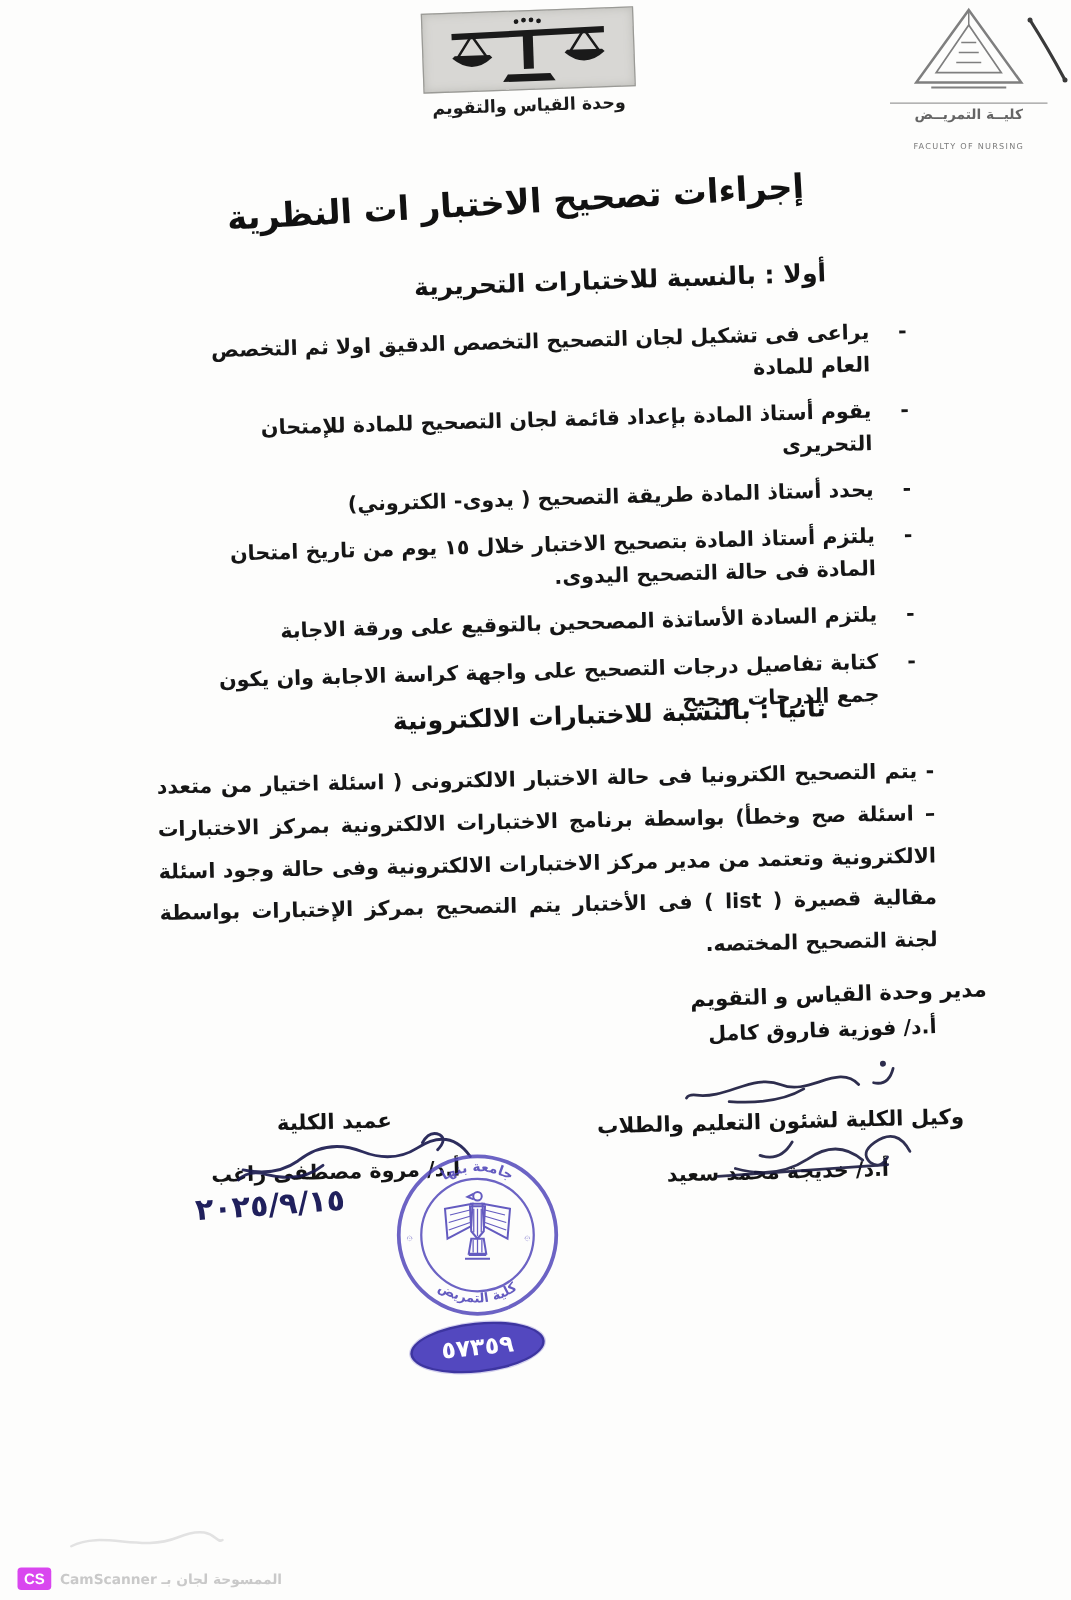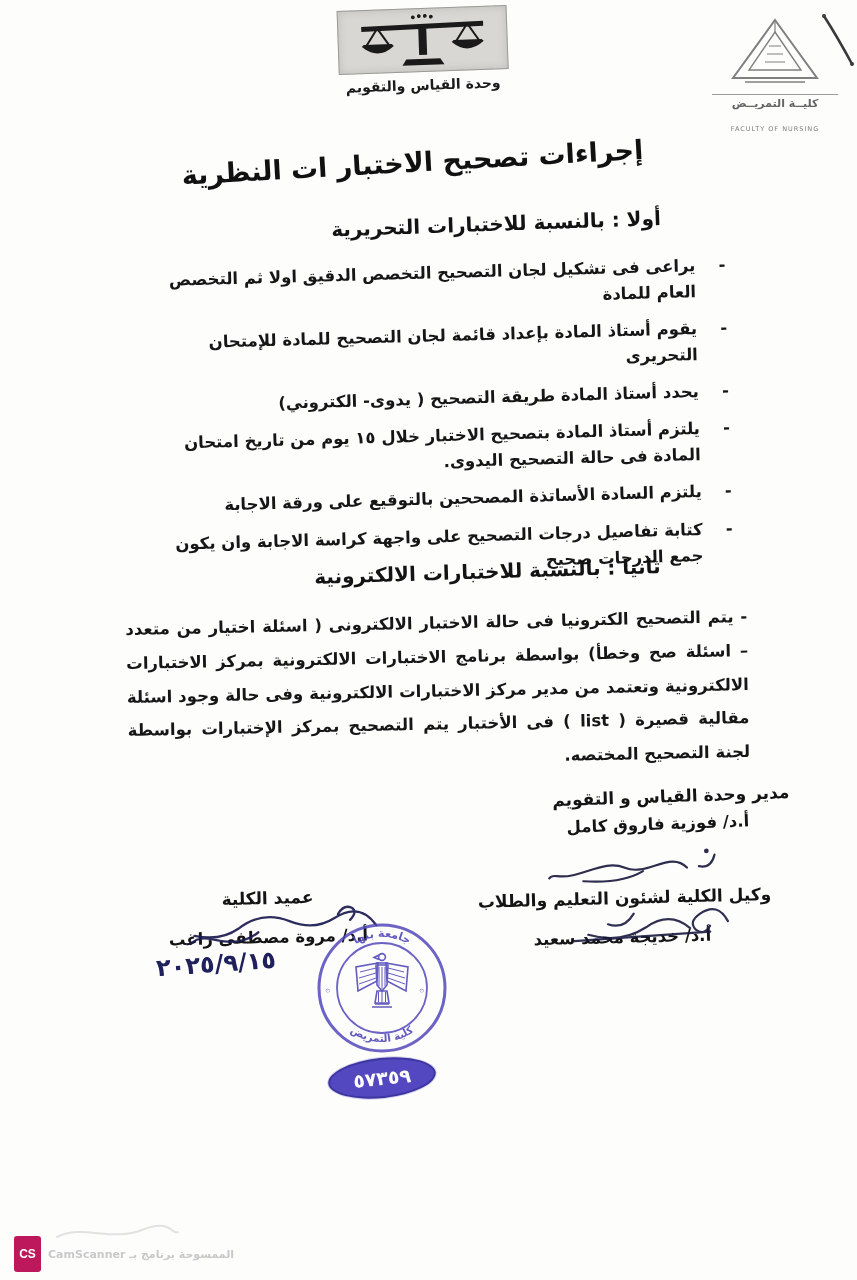--- a/index.html
+++ b/index.html
@@ -6,21 +6,21 @@
   .page{
     position:relative;width:857px;height:1280px;overflow:hidden;
     background:#fdfdfc;
     font-family:"DejaVu Sans","Liberation Sans",sans-serif;
     direction:rtl;color:#1b1b1b;
   }
   
   .unit-logo{position:absolute;left:336px;top:8px;width:172px;text-align:center;transform:rotate(-2deg);}
   .scales-box{width:168px;height:62px;background:#d8d7d4;border:1px solid #9a9a96;box-shadow:inset 0 0 8px #bdbdb8;display:flex;align-items:center;justify-content:center;}
   .unit-label{margin-top:5px;font-size:14px;font-weight:bold;letter-spacing:0;}
-  .faculty-logo{position:absolute;left:712px;top:16px;width:126px;text-align:center;color:#4e4e4e;opacity:.85;}
+  .faculty-logo{position:absolute;left:712px;top:4px;width:126px;text-align:center;color:#4e4e4e;opacity:.85;}
   .faculty-ar{font-size:11px;font-weight:bold;color:#4a4a4a;border-top:1px solid #8a8a8a;margin-top:2px;padding-top:2px;}
   .faculty-en{font-size:6.5px;letter-spacing:1px;color:#666;margin-top:15px;}
   .pen-stroke{position:absolute;left:812px;top:10px;}
   
   .doc-title{
     position:absolute;right:214px;top:134px;font-size:27px;font-weight:bold;
     transform:rotate(-3.2deg);transform-origin:right center;white-space:nowrap;color:#111;
   }
   .sec-head{position:absolute;font-size:20px;font-weight:bold;transform-origin:right center;white-space:nowrap;color:#131313;}
   .sec-head.first{right:196px;top:206px;transform:rotate(-2deg);}
@@ -56,21 +56,21 @@
   .seal{position:absolute;left:314px;top:920px;width:136px;height:136px;z-index:5;opacity:.92;}
   .num-stamp{
     position:absolute;left:328px;top:1058px;width:104px;height:36px;z-index:6;
     background:#5348bf;border:2px solid #3d35a0;border-radius:50%;
     display:flex;align-items:center;justify-content:center;
     color:#fff;font-size:19px;font-weight:bold;letter-spacing:2px;
     transform:rotate(-6deg);box-shadow:0 0 0 1px rgba(83,72,191,.25);
   }
   
   .watermark{position:absolute;left:14px;bottom:8px;display:flex;align-items:center;gap:7px;direction:ltr;z-index:2;}
-  .cs-badge{width:27px;height:36px;background:#be185d;color:#fff;font-weight:bold;font-size:12px;border-radius:3px;display:flex;align-items:center;justify-content:center;font-family:"Liberation Sans",sans-serif;}
+  .cs-badge{width:27px;height:18px;background:#d946ef;color:#fff;font-weight:bold;font-size:12px;border-radius:3px;display:flex;align-items:center;justify-content:center;font-family:"Liberation Sans",sans-serif;}
   .wm-text{font-size:11px;color:#c9c9c9;direction:rtl;font-weight:bold;}
   .faint-squiggle{position:absolute;left:52px;bottom:34px;z-index:1;}
 </style>
 </head>
 <body>
 
 <div class="page">
 
   <div class="unit-logo">
     <div class="scales-box">
@@ -217,16 +217,16 @@
   </svg>
 
   <div class="num-stamp">٥٧٣٥٩</div>
 
   <svg class="faint-squiggle" width="130" height="24" viewBox="0 0 130 24">
     <path d="M5 15 C30 2 60 20 90 8 S120 14 126 10" stroke="#e2e2e2" stroke-width="2" fill="none" stroke-linecap="round"></path>
   </svg>
 
   <div class="watermark">
     <div class="cs-badge">CS</div>
-    <div class="wm-text">الممسوحة برنامج بـ CamScanner</div>
+    <div class="wm-text">الممسوحة لجان بـ CamScanner</div>
   </div>
 
 </div>
 
 </body></html>

